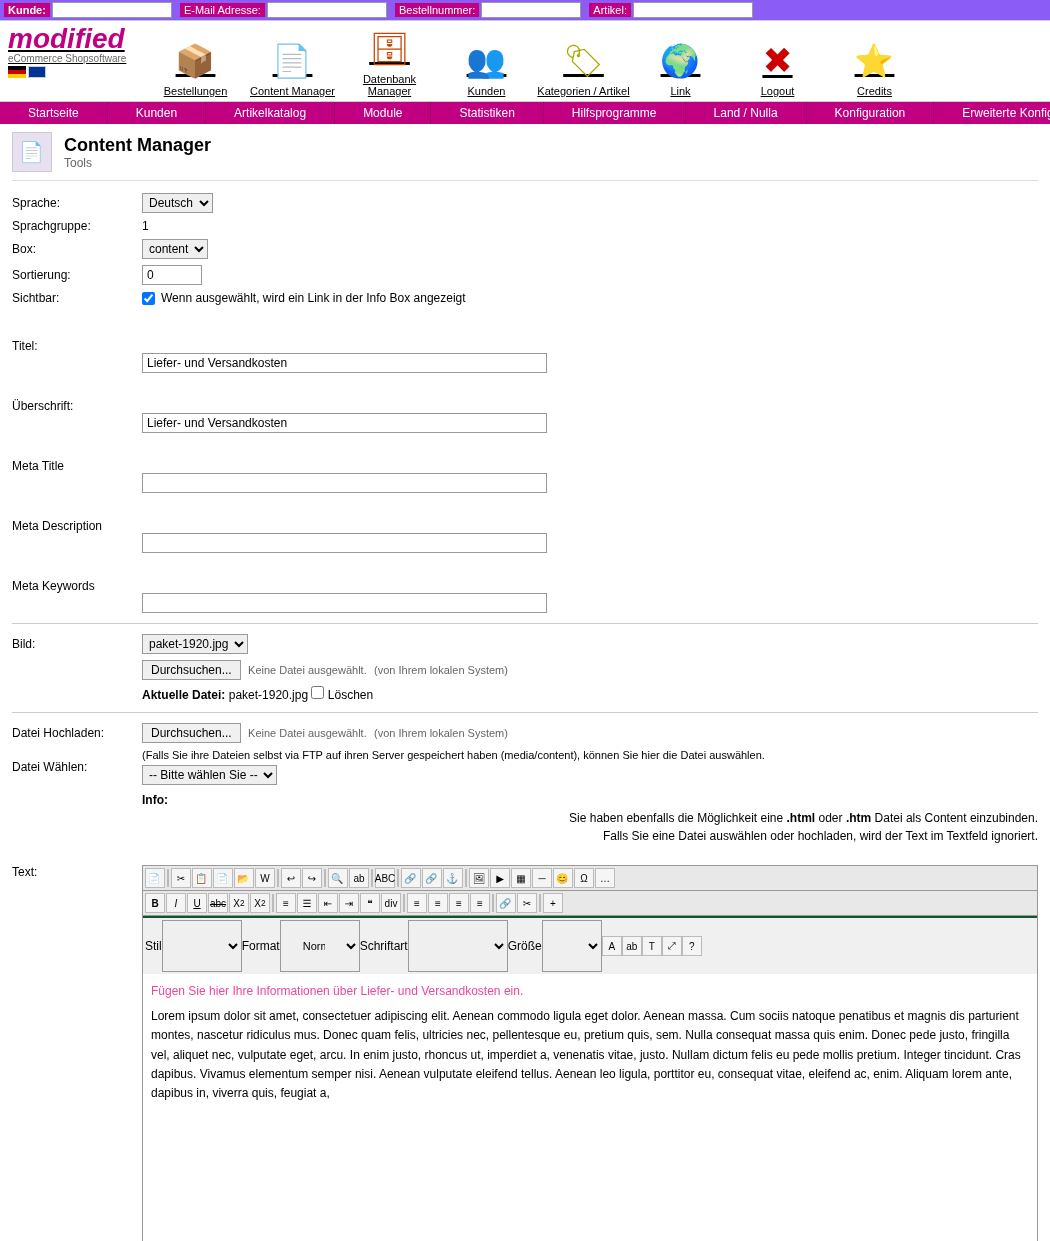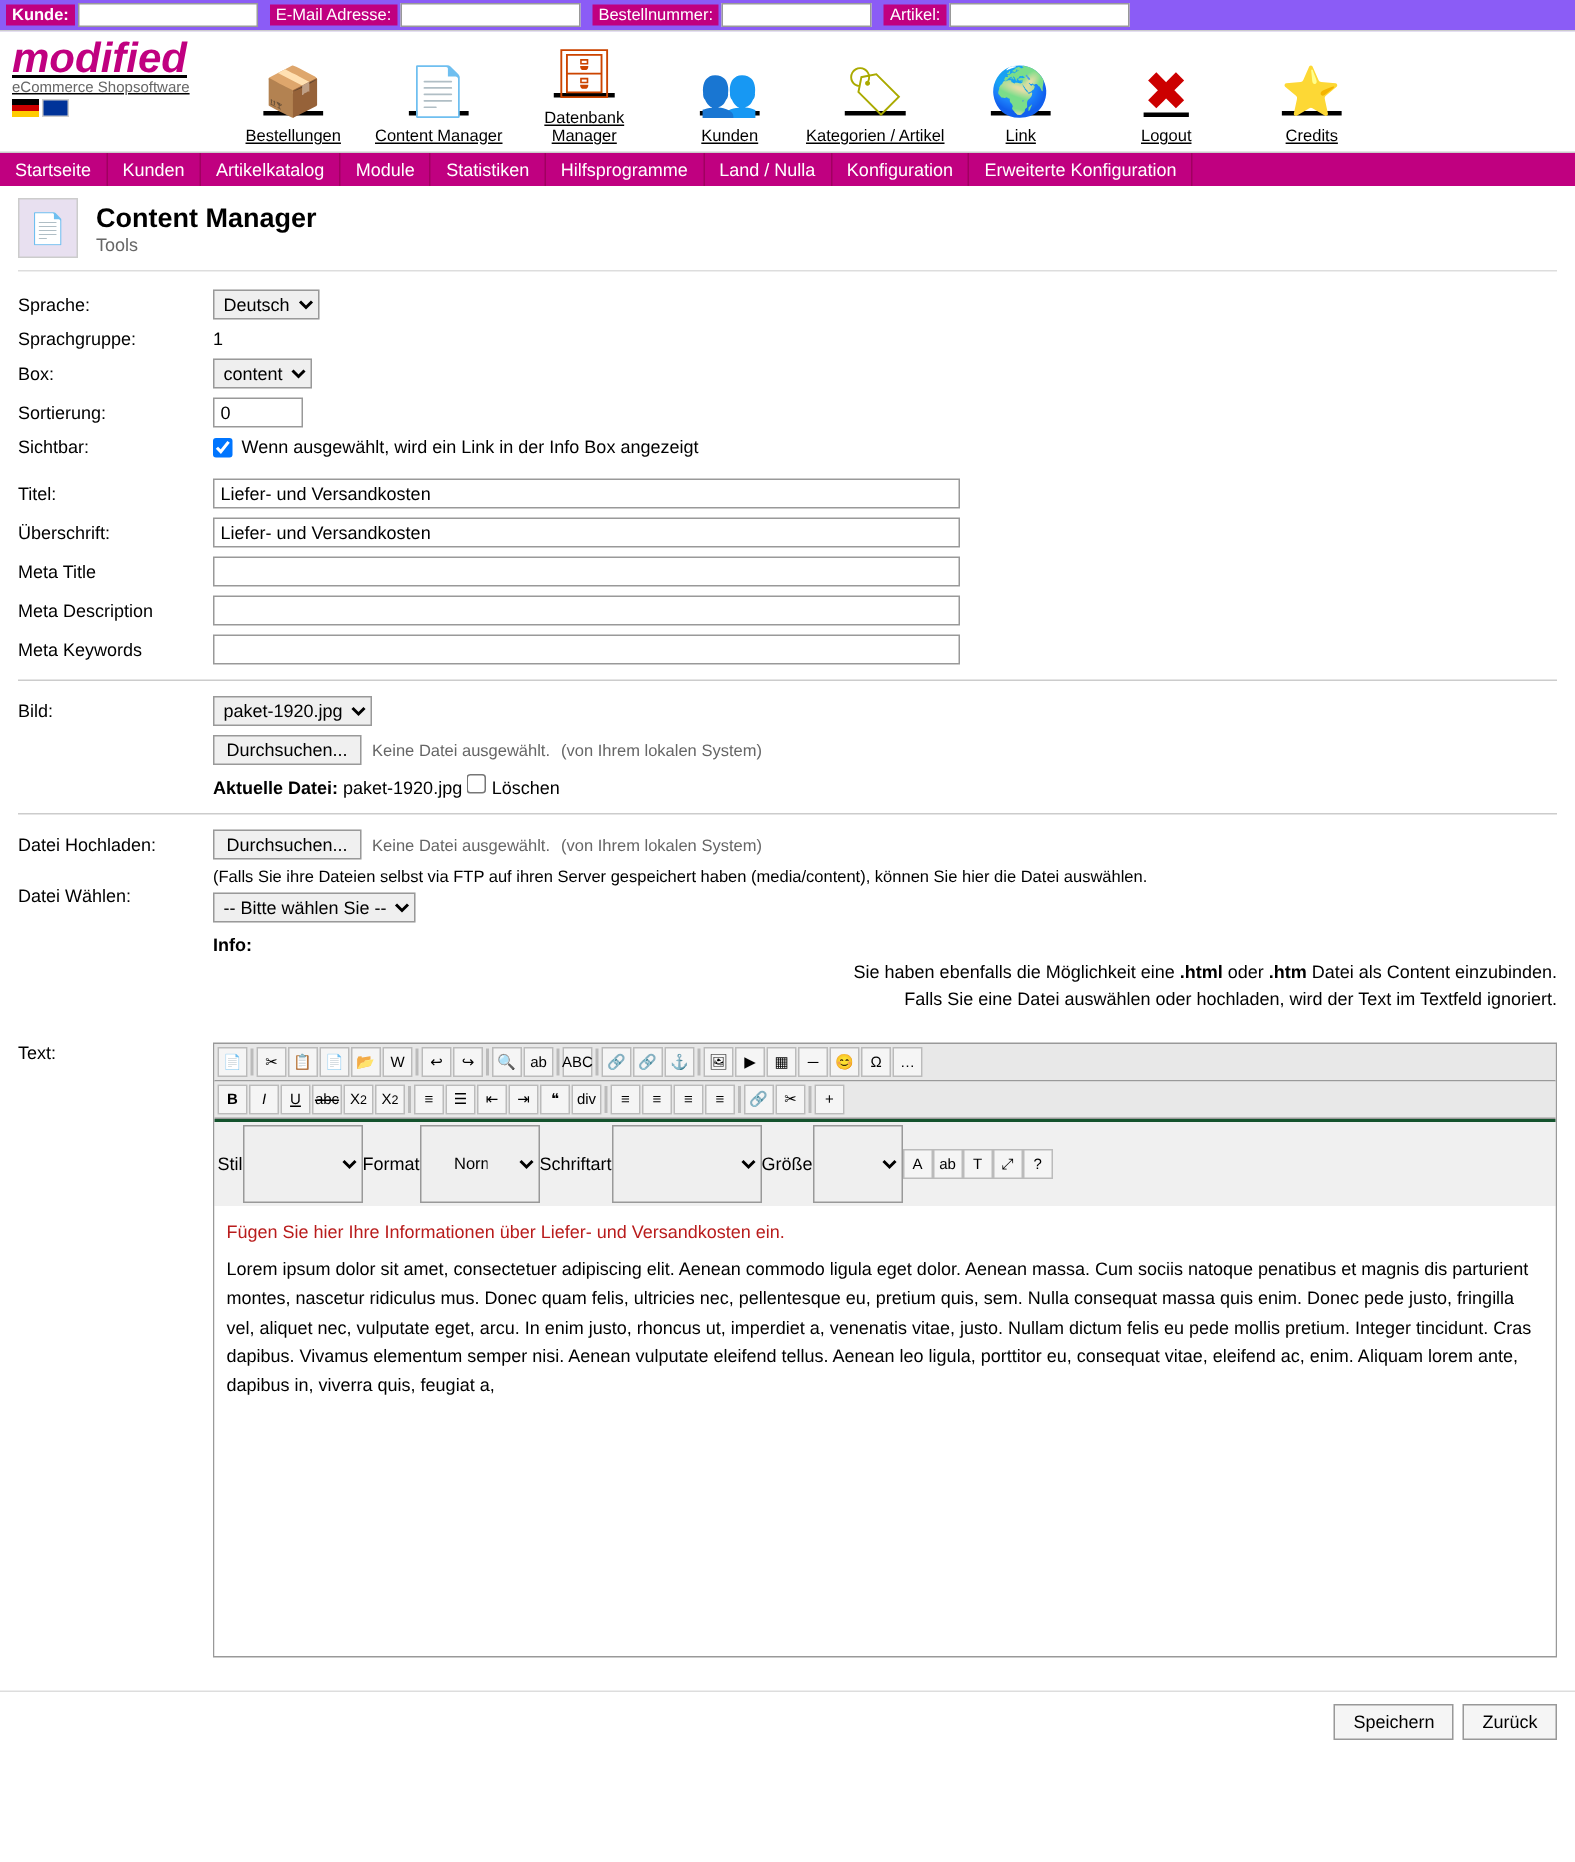--- a/index.html
+++ b/index.html
@@ -26,36 +26,36 @@
     .flag { width: 18px; height: 12px; display: inline-block; }
     .flag-de { background: linear-gradient(to bottom, #000 33%, #c00 33%, #c00 66%, #fc0 66%); }
     .flag-eu { background: #003399; border: 1px solid #ccc; }
     .nav-icons { display: flex; align-items: flex-end; gap: 2px; flex: 1; }
     .nav-icon-item { display: flex; flex-direction: column; align-items: center; width: 95px; cursor: pointer; text-decoration: none; color: #000; }
     .nav-icon-img { width: 48px; height: 48px; display: flex; align-items: center; justify-content: center; font-size: 28px; }
     .nav-icon-label { font-size: 11px; text-align: center; color: #000; }
 
     
     .main-nav { display: flex; background: #c00080; padding: 0; }
-    .main-nav-item { padding: 4px 10px; color: #fff; font-size: 12px; cursor: pointer; border-right: 1px solid #a00060; white-space: nowrap; }
+    .main-nav-item { padding: 4px 28px; color: #fff; font-size: 12px; cursor: pointer; border-right: 1px solid #a00060; white-space: nowrap; }
 
     
     .page-content { padding: 8px 12px; }
     .page-header { display: flex; align-items: center; gap: 12px; border-bottom: 1px solid #ddd; padding-bottom: 8px; margin-bottom: 12px; }
     .page-icon { width: 40px; height: 40px; background: #e8e0f0; display: flex; align-items: center; justify-content: center; font-size: 20px; border: 1px solid #ccc; }
     .page-title-block h1 { font-size: 18px; font-weight: bold; color: #000; }
     .page-title-block .subtitle { font-size: 12px; color: #666; }
 
     
     .form-section { margin-bottom: 8px; }
     .form-row { display: flex; align-items: center; margin-bottom: 6px; }
     .form-label { width: 130px; font-size: 12px; color: #000; flex-shrink: 0; }
     .form-value { flex: 1; font-size: 12px; }
     .form-input { border: 1px solid #999; padding: 2px 4px; font-size: 12px; }
-    .form-input-wide { width: 498px; }
+    .form-input-wide { width: 405px; margin-top: 34px; }
     .form-input-small { width: 60px; }
     select.form-select { border: 1px solid #999; padding: 1px 2px; font-size: 12px; }
     .checkbox-row { display: flex; align-items: center; gap: 6px; }
 
     
     hr.section-divider { border: none; border-top: 1px solid #ccc; margin: 10px 0; }
 
     
     .bild-section { margin-bottom: 8px; }
     .browse-btn { border: 1px solid #999; background: #f0f0f0; padding: 2px 8px; font-size: 12px; cursor: pointer; }
@@ -71,21 +71,21 @@
     
     .editor-wrapper { border: 1px solid #999; margin-top: 4px; }
     .editor-toolbar { background: #e8e8e8; border-bottom: 1px solid #999; padding: 2px; display: flex; flex-wrap: wrap; gap: 1px; align-items: center; }
     .toolbar-btn { border: 1px solid #bbb; background: #f5f5f5; width: 20px; height: 20px; font-size: 10px; cursor: pointer; display: inline-flex; align-items: center; justify-content: center; }
     .toolbar-sep { width: 2px; height: 18px; background: #bbb; margin: 0 1px; }
     .toolbar-row { display: flex; align-items: center; gap: 1px; width: 100%; flex-wrap: wrap; }
     .toolbar-row2 { display: flex; align-items: center; gap: 0; padding: 2px; border-top: 2px solid #14532d; background: #f0f0f0; }
     .style-select { font-size: 11px; border: 1px solid #999; padding: 18px; }
     .editor-area { min-height: 300px; background: #fff; padding: 8px; font-size: 12px; line-height: 1.6; border: none; overflow-y: auto; }
     .editor-area p { margin-bottom: 6px; }
-    .editor-placeholder { color: #b91c1c; font-size: 12px; margin-bottom: 8px; }
+    .editor-placeholder { color: #ec4899; font-size: 12px; margin-bottom: 8px; }
 
     
     .footer-buttons { display: flex; justify-content: flex-end; gap: 6px; padding: 8px 12px; border-top: 1px solid #ddd; margin-top: 8px; }
     .footer-btn { border: 1px solid #999; background: #f5f5f5; padding: 4px 12px; font-size: 12px; cursor: pointer; }
 
     
     .icon-bestellungen { color: #cc8800; font-size: 32px; }
     .icon-content { color: #4466cc; font-size: 32px; }
     .icon-db { color: #cc4400; font-size: 32px; }
     .icon-kunden { color: #cc6600; font-size: 32px; }

